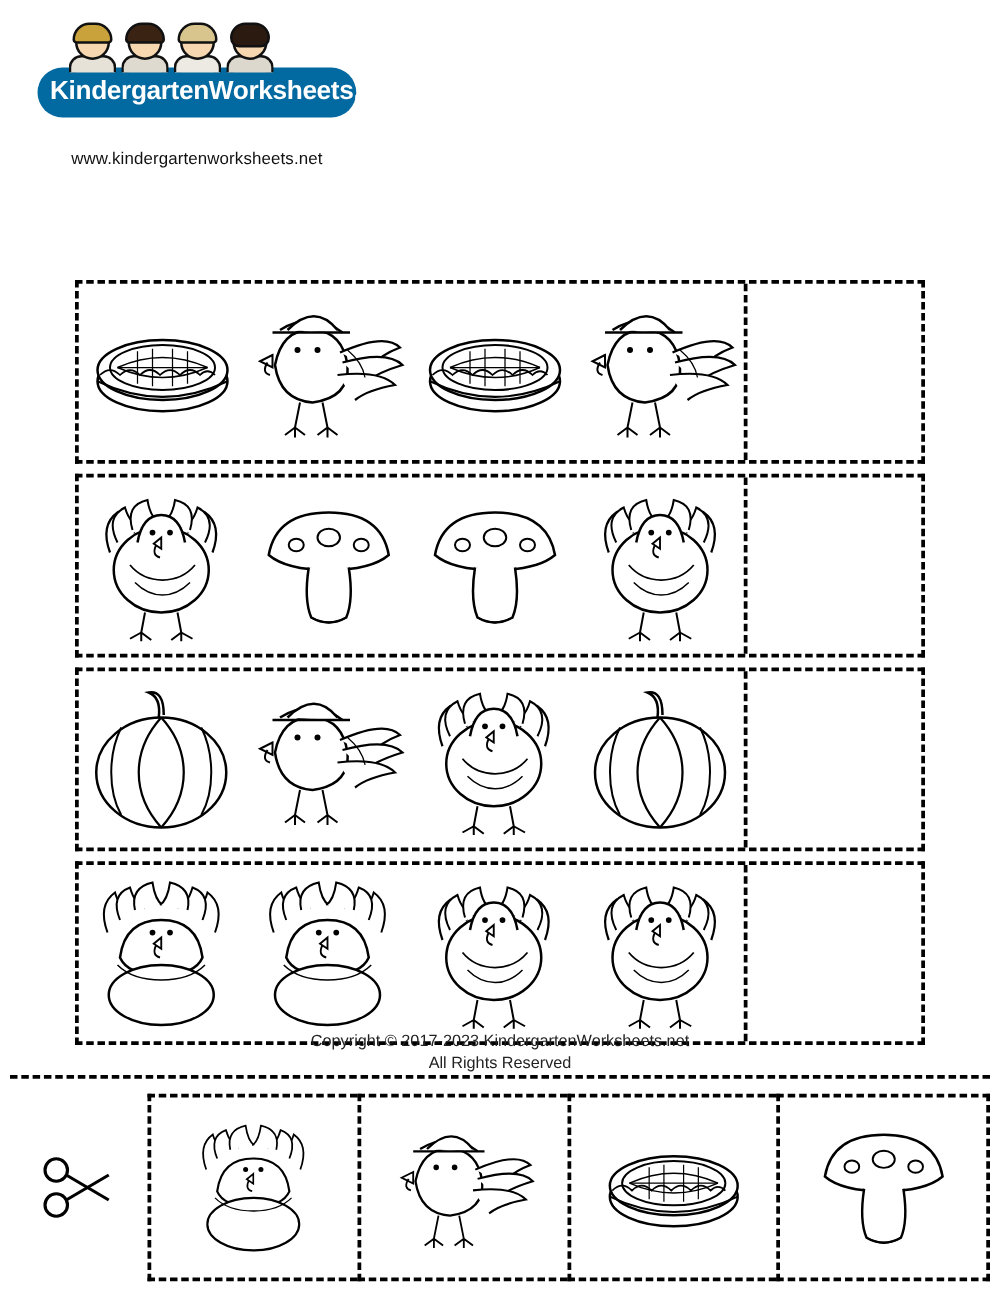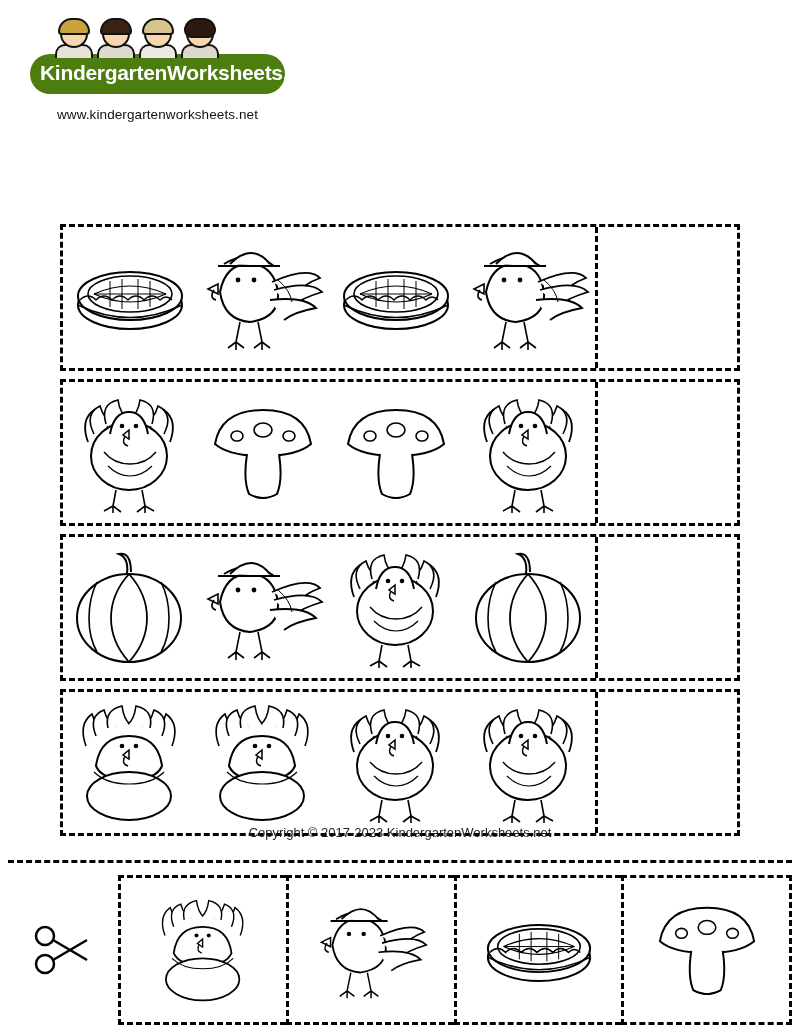--- a/index.html
+++ b/index.html
@@ -82,32 +82,32 @@
   .kid.k2 .hair { background: #3b2314; }
   .kid.k3 .hair { background: #d8c58e; }
   .kid.k4 .hair { background: #2b1a0f; border-radius: 16px 16px 10px 10px; height: 20px;}
   .kid.k1 .body { background: #e6e2d8; }
   .kid.k2 .body { background: #dfdad0; }
   .kid.k3 .body { background: #eceae2; }
   .kid.k4 .body { background: #ddd8ce; }
 
   .logo-bar {
     margin-top: -4px;
-    background: #4d7c0f;
+    background: #0369a1;
     color: #fff;
     border-radius: 22px;
     padding: 7px 10px 9px;
     font-size: 21px;
     font-weight: bold;
     letter-spacing: -0.3px;
     white-space: nowrap;
     font-family: "Liberation Sans", sans-serif;
   }
   .logo-url {
-    margin-top: 13px;
+    margin-top: 25px;
     font-size: 13.5px;
     color: #111;
     letter-spacing: 0.1px;
   }
 
   .title {
     position: absolute;
     left: 300px;
     top: 28px;
     font-size: 27px;
@@ -528,20 +528,21 @@
         <path d="M46 100 l-3 16 M43 116 l-9 5 M43 116 l0 7 M43 116 l8 6" fill="none" stroke="#000" stroke-width="1.6"></path>
         <path d="M72 100 l3 16 M75 116 l-8 6 M75 116 l0 7 M75 116 l9 5" fill="none" stroke="#000" stroke-width="1.6"></path>
       </svg>
     </div>
     <div class="cell answer"></div>
   </div>
 </div>
 
 <div class="copyright">
   <div>Copyright © 2017-2023 KindergartenWorksheets.net</div>
+  <div>All Rights Reserved</div>
 </div>
 
 <div class="cut-divider"></div>
 <div class="cut-strip">
   <div class="scissors">
     <svg width="60" height="56" viewBox="0 0 60 56">
       <circle cx="12" cy="14" r="9" fill="#fff" stroke="#000" stroke-width="2.5"></circle>
       <circle cx="12" cy="42" r="9" fill="#fff" stroke="#000" stroke-width="2.5"></circle>
       <path d="M20 18 L54 38" stroke="#000" stroke-width="2.5" fill="none"></path>
       <path d="M20 38 L54 18" stroke="#000" stroke-width="2.5" fill="none"></path>

